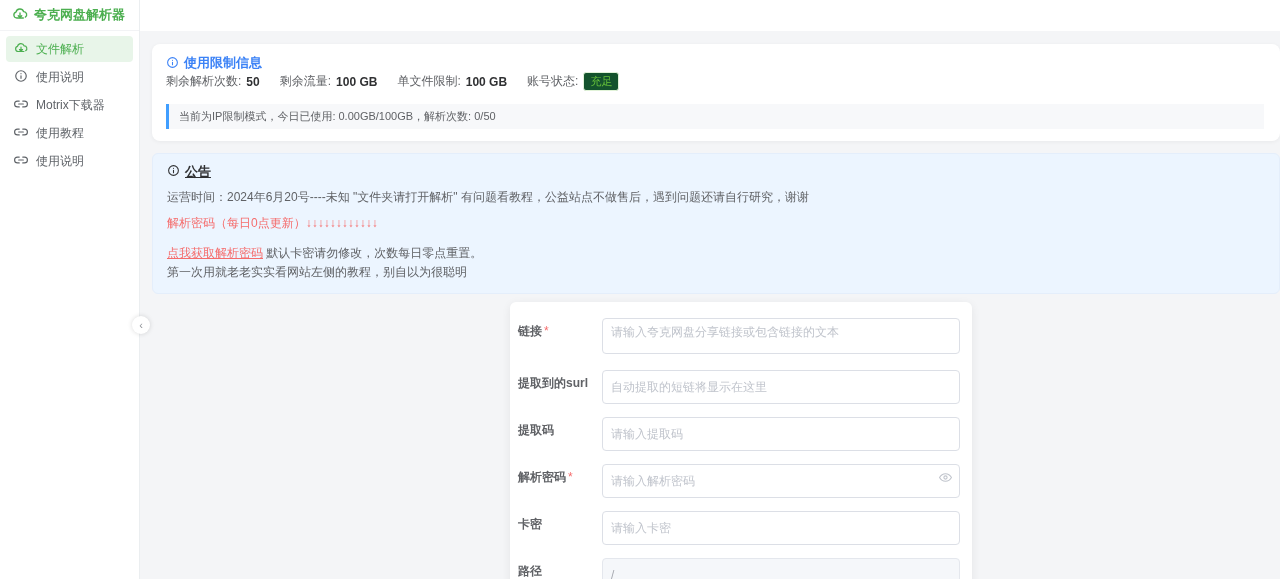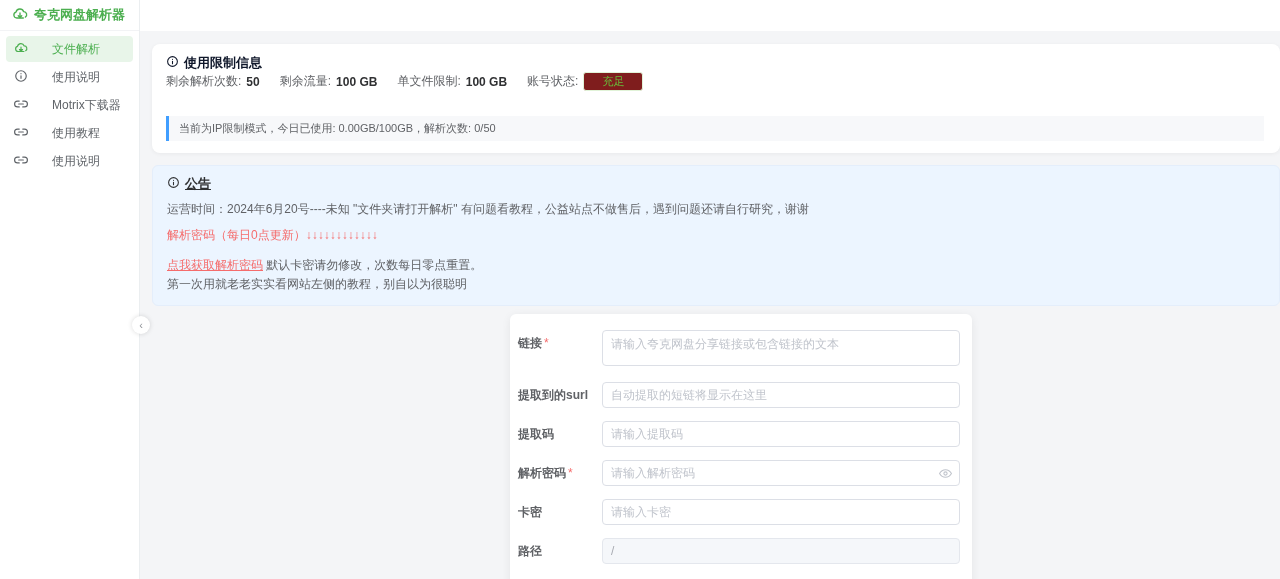--- a/index.html
+++ b/index.html
@@ -7,68 +7,68 @@
   body { font-family:"Liberation Sans","DejaVu Sans",sans-serif; font-size:12px; color:#606266; }
 
   .app { display:flex; width:1280px; height:579px; position:relative; }
 
   
   .sidebar { width:140px; min-width:140px; background:#fff; border-right:1px solid #ebeef0; height:100%; }
   .logo { height:31px; display:flex; align-items:center; gap:6px; padding:0 12px; border-bottom:1px solid #f2f3f5; }
   .logo .brand { color:#4caf50; font-weight:bold; font-size:13px; white-space:nowrap; }
   .logo svg { color:#4caf50; }
   .menu { padding:5px 6px; }
-  .menu-item { display:flex; align-items:center; gap:24px; height:26px; padding:0 8px; margin-bottom:2px;
+  .menu-item { display:flex; align-items:center; gap:8px; height:26px; padding:0 8px; margin-bottom:2px;
                border-radius:4px; color:#5f6368; cursor:pointer; white-space:nowrap; }
   .menu-item.active { background:#e8f5e9; color:#4caf50; }
   .menu-item svg { flex:none; }
   .menu-item .lbl { font-size:12px; }
 
   
   .collapse-toggle { position:absolute; left:132px; top:316px; width:18px; height:18px; border-radius:50%;
                      background:#fff; box-shadow:0 0 5px rgba(0,0,0,.15); display:flex; align-items:center;
                      justify-content:center; color:#909399; font-size:11px; line-height:1; z-index:20; cursor:pointer; }
 
   
   .main { flex:1; background:#f4f5f7; display:flex; flex-direction:column; overflow:hidden; }
   .topbar { height:31px; background:#fff; flex:none; }
   .content { flex:1; padding:13px 0 0 12px; overflow:hidden; }
 
   .card { background:#fff; border-radius:8px; box-shadow:0 1px 4px rgba(0,0,0,.05); }
 
   
   .usage-card { padding:10px 16px 12px 14px; }
-  .card-title { display:flex; align-items:center; gap:5px; font-size:13px; font-weight:bold; color:#0f172a; }
+  .card-title { display:flex; align-items:flex-end; gap:5px; font-size:13px; font-weight:bold; color:#3b82f6; }
   .stats-row { display:flex; align-items:center; gap:20px; color:#606266; }
   .stat { display:flex; align-items:center; gap:5px; }
   .stat .val { font-weight:bold; color:#303133; }
-  .badge { display:inline-block; padding:1px 18px; font-size:11px; line-height:15px; color:#67c23a;
-           background:#7f1d1d; border:1px solid #e1f3d8; border-radius:3px; }
-  .note-bar { margin-top:25px; background:#f7f8fa; border-left:3px solid #409eff; padding:5px 10px;
+  .badge { display:inline-block; padding:1px 6px; font-size:11px; line-height:15px; color:#67c23a;
+           background:#14532d; border:1px solid #e1f3d8; border-radius:3px; }
+  .note-bar { margin-top:13px; background:#f7f8fa; border-left:3px solid #409eff; padding:5px 10px;
               font-size:11px; color:#606266; }
 
   
   .announce-card { margin-top:12px; background:#ecf5ff; border:1px solid #e4eefb; border-radius:6px;
                    padding:9px 16px 12px 14px; box-shadow:none; }
   .announce-title { display:flex; align-items:center; gap:5px; font-size:13px; font-weight:bold; color:#303133;text-decoration:underline; }
   .announce-line { margin-top:8px; color:#606266; font-size:12px; }
   .announce-red { margin-top:9px; color:#f56c6c; font-size:12px; }
   .announce-link-line { margin-top:12px; color:#606266; font-size:12px; line-height:1.55; }
   .red-link { color:#f56c6c; text-decoration:underline; cursor:pointer; }
 
   
   .form-card { width:462px; margin:8px 0 0 358px; padding:16px 12px 18px 8px; border-radius:6px;
                box-shadow:0 2px 10px rgba(0,0,0,.07); }
   .form-row { display:flex; align-items:flex-start; margin-bottom:13px; }
   .form-label { width:84px; flex:none; padding-right:10px; font-size:12px; color:#606266;
                 font-weight:bold; line-height:26px; white-space:nowrap; }
   .req { color:#f56c6c; margin-left:2px; font-weight:normal; }
   .form-ctrl { flex:1; position:relative; }
   .ipt, .txt { width:100%; border:1px solid #dcdfe6; border-radius:4px; font-size:12px; color:#606266;
-               padding:0 8px; background:#fff; outline:none; font-family:inherit; }
+               padding:16px 8px; background:#fff; outline:none; font-family:inherit; }
   .ipt { height:26px; line-height:24px; }
   .txt { height:36px; padding:5px 8px; resize:none; line-height:1.4; }
   .ipt::placeholder, .txt::placeholder { color:#c0c4cc; }
   .ipt:disabled { background:#f5f7fa; color:#a8abb2; cursor:not-allowed; border-color:#e4e7ed; }
   .eye-wrap { position:absolute; right:8px; top:0; height:26px; display:flex; align-items:center; color:#c0c4cc; cursor:pointer; }
   .submit-btn { margin:6px 0 0 2px; background:#a6d7a8; color:#fff; border:none; border-radius:4px;
                 padding:8px 15px; font-size:12px; cursor:pointer; font-family:inherit; }
 </style>
 </head>
 <body>

